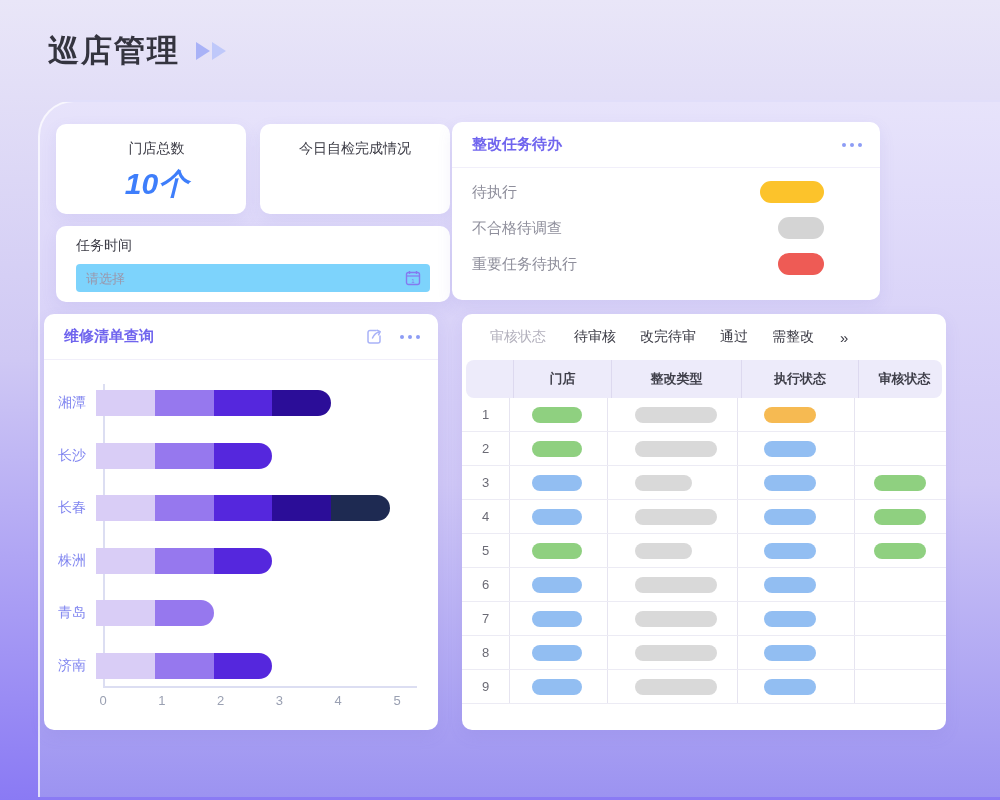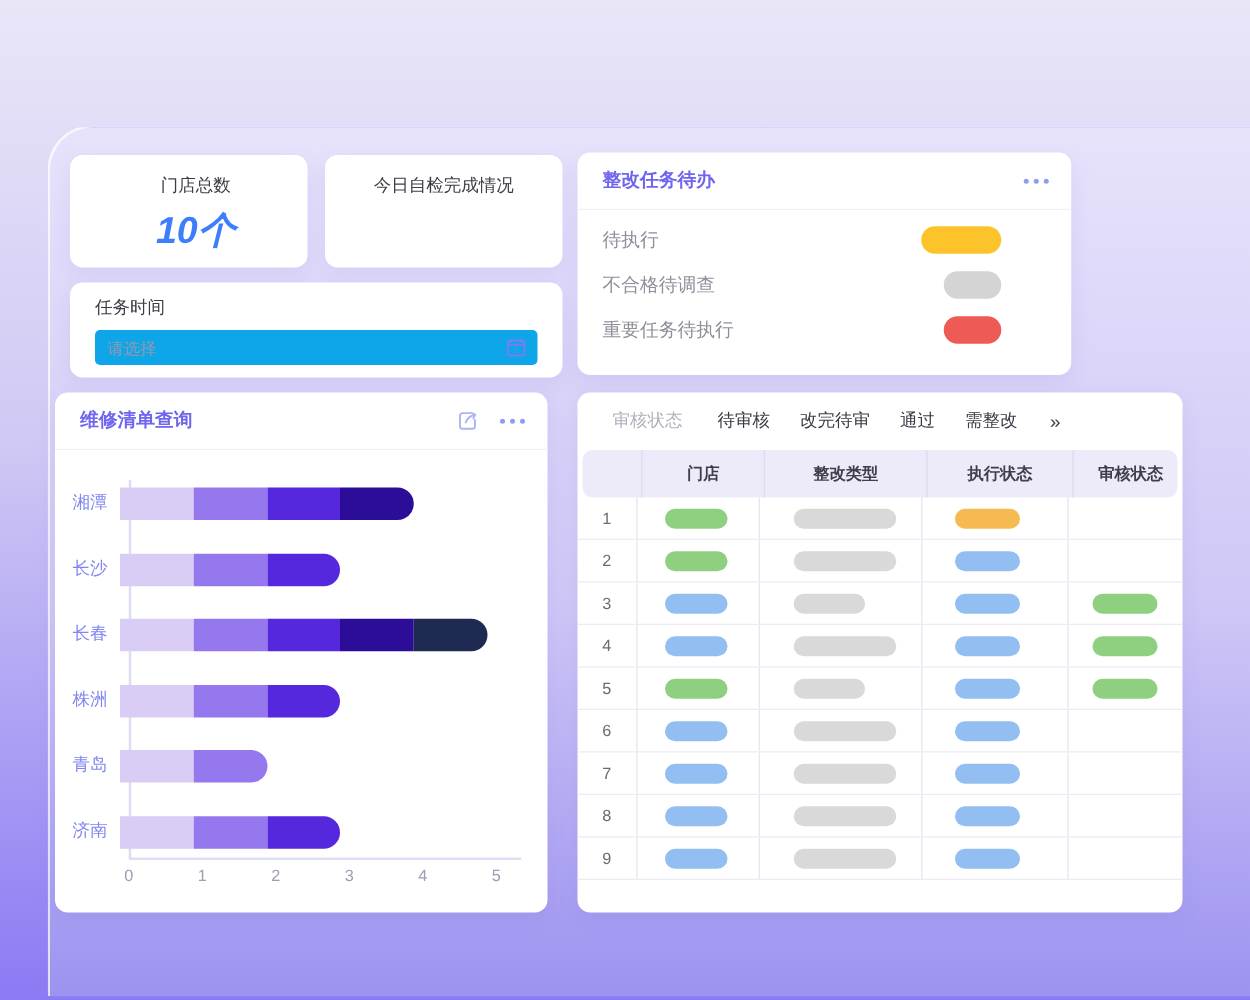--- a/index.html
+++ b/index.html
@@ -33,21 +33,21 @@
   .stat1 { left:56px; top:124px; width:190px; height:90px;padding-left:11px; }
   .stat2 { left:260px; top:124px; width:190px; height:90px; }
   .stat-label { margin-top:16px; text-align:center; font-size:14px; color:#3c3c46; }
   .stat-value { margin-top:6px; text-align:center; font-size:30px; font-weight:bold;
                 font-style:italic; color:#3e7efb; }
 
   
   .task-card { left:56px; top:226px; width:394px; height:76px; }
   .task-label { position:absolute; left:20px; top:11px; font-size:14px; color:#3c3c46; }
   .task-input-wrap { position:absolute; left:20px; top:38px; width:354px; height:28px;
-                     background:#0ea5e9; border-radius:4px; display:flex; align-items:center; }
+                     background:#7dd3fc; border-radius:4px; display:flex; align-items:center; }
   .task-input { flex:1; border:none; outline:none; background:transparent;
                 font-size:13px; color:#3c3c46; padding:0 10px;
                 font-family:"Liberation Sans","DejaVu Sans",sans-serif; }
   .task-input::placeholder { color:#9a97ab; }
   .cal-icon { margin-right:9px; display:flex; }
 
   
   .repair-card { left:44px; top:314px; width:394px; height:416px; }
   .card-title-row { position:absolute; left:0; top:0; right:0; height:46px;
                     display:flex; align-items:center; border-bottom:1px solid #f1effa; }
@@ -60,21 +60,21 @@
   .chart-label { width:52px; text-align:right; padding-right:10px; font-size:14px;
                  color:#8186f0; line-height:26px; flex:none; }
   .chart-bar { display:flex; height:26px; }
   .chart-seg { height:26px; }
   .chart-seg.last { border-radius:0 13px 13px 0; }
   .axis-y { position:absolute; left:59px; top:70px; width:2px; height:303px; background:#dcdef2; }
   .axis-x { position:absolute; left:59px; top:372px; width:314px; height:2px; background:#dcdef2; }
   .tick { position:absolute; top:379px; transform:translateX(-50%); font-size:13px; color:#9aa0b2; }
 
   
-  .todo-card { left:462px; top:122px; width:395px; height:178px; }
+  .todo-card { left:452px; top:122px; width:428px; height:178px; }
   .todo-items { position:absolute; left:0; top:52px; right:0; }
   .todo-item { height:36px; display:flex; align-items:center; padding:0 56px 0 20px; }
   .todo-label { font-size:15px; color:#8f8f9c; }
   .todo-pill { margin-left:auto; height:22px; border-radius:11px; }
 
   
   .table-card { left:462px; top:314px; width:484px; height:416px; overflow:hidden; }
   .tabs-row { position:absolute; left:0; top:0; right:0; height:46px;
               display:flex; align-items:center; padding-left:28px; }
   .filter-label { font-size:14px; color:#b2b0bc; margin-right:28px; }
@@ -92,20 +92,25 @@
   .td { display:flex; align-items:center; border-right:1px solid #e6e4f0; }
   .td:last-child { border-right:none; }
   .td-num { justify-content:center; font-size:13px; color:#6b6b75; }
   .pill { height:16px; border-radius:8px; flex:none; }
 </style>
 </head>
 <body>
 
 <div class="stage">
 
+  <div class="page-header">
+    <div class="page-title">巡店管理</div>
+    <span class="tri tri1"></span>
+    <span class="tri tri2"></span>
+  </div>
 
   <div class="container"></div>
 
   <div class="card stat1">
     <div class="stat-label">门店总数</div>
     <div class="stat-value">10个</div>
   </div>
 
   <div class="card stat2">
     <div class="stat-label">今日自检完成情况</div>

